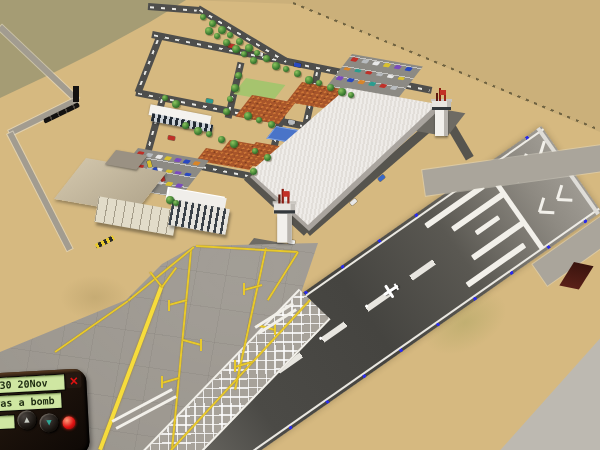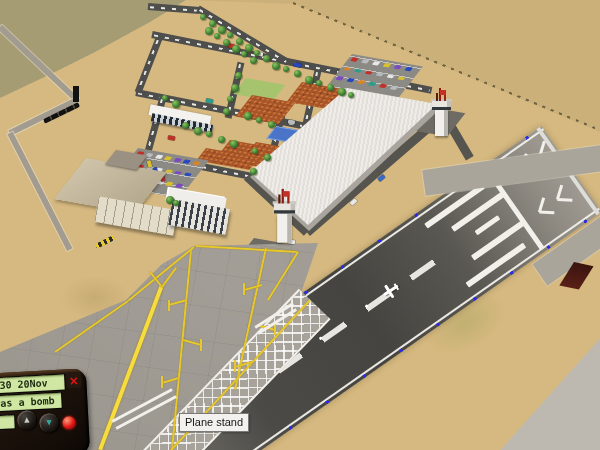--- a/index.html
+++ b/index.html
@@ -410,21 +410,20 @@
   <div class="tower" style="left:272px;top:192px;transform:scale(1.12);">
     <div class="bd"></div>
       <div class="rf"></div>
     <div class="cab"></div>
       <div class="a1"></div>
     <div class="a2"></div>
       <div class="a3"></div>
     <div class="a4"></div>
   </div>
 
-  <div id="tooltip">Plane stand</div>
 
   <div id="hud">
     <div class="lcd" id="hud-clock">:30 20Nov</div>
     <button id="hud-close">✕</button>
     <div class="lcd" id="hud-msg">was a bomb</div>
     <div class="lcd" id="hud-mini"></div>
     <button class="hbtn" id="hud-up">▲</button>
     <button class="hbtn" id="hud-down">▼</button>
     <div id="hud-led"></div>
   </div>

